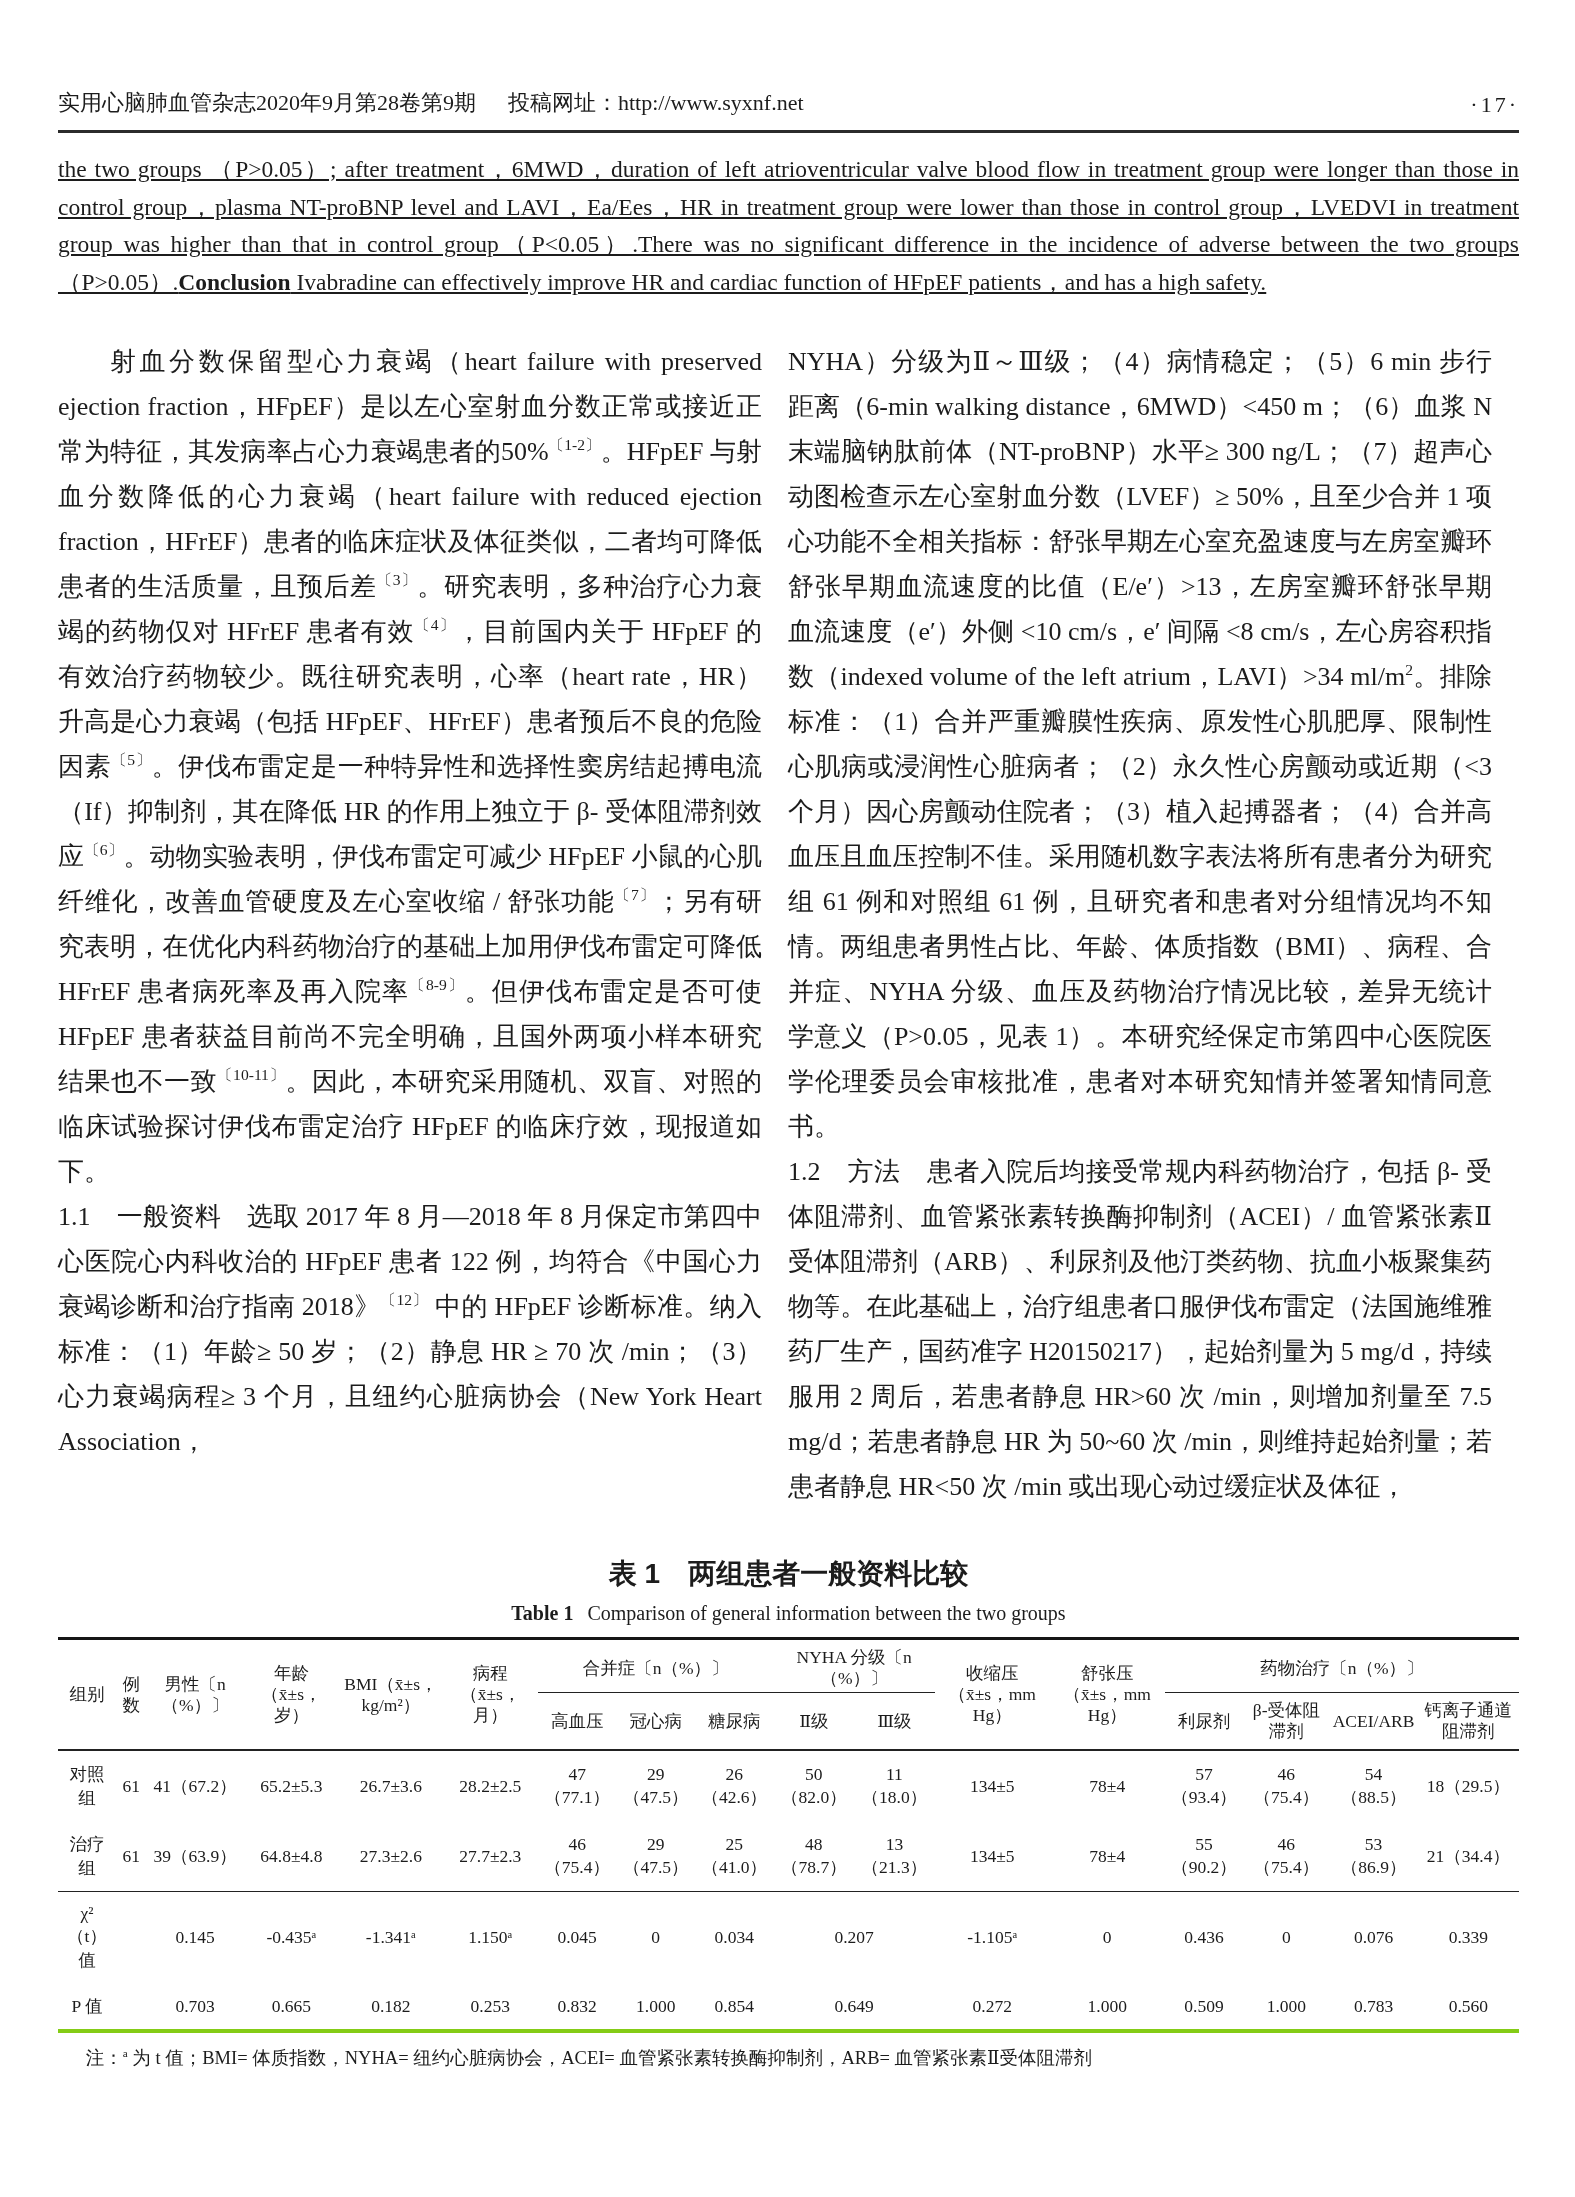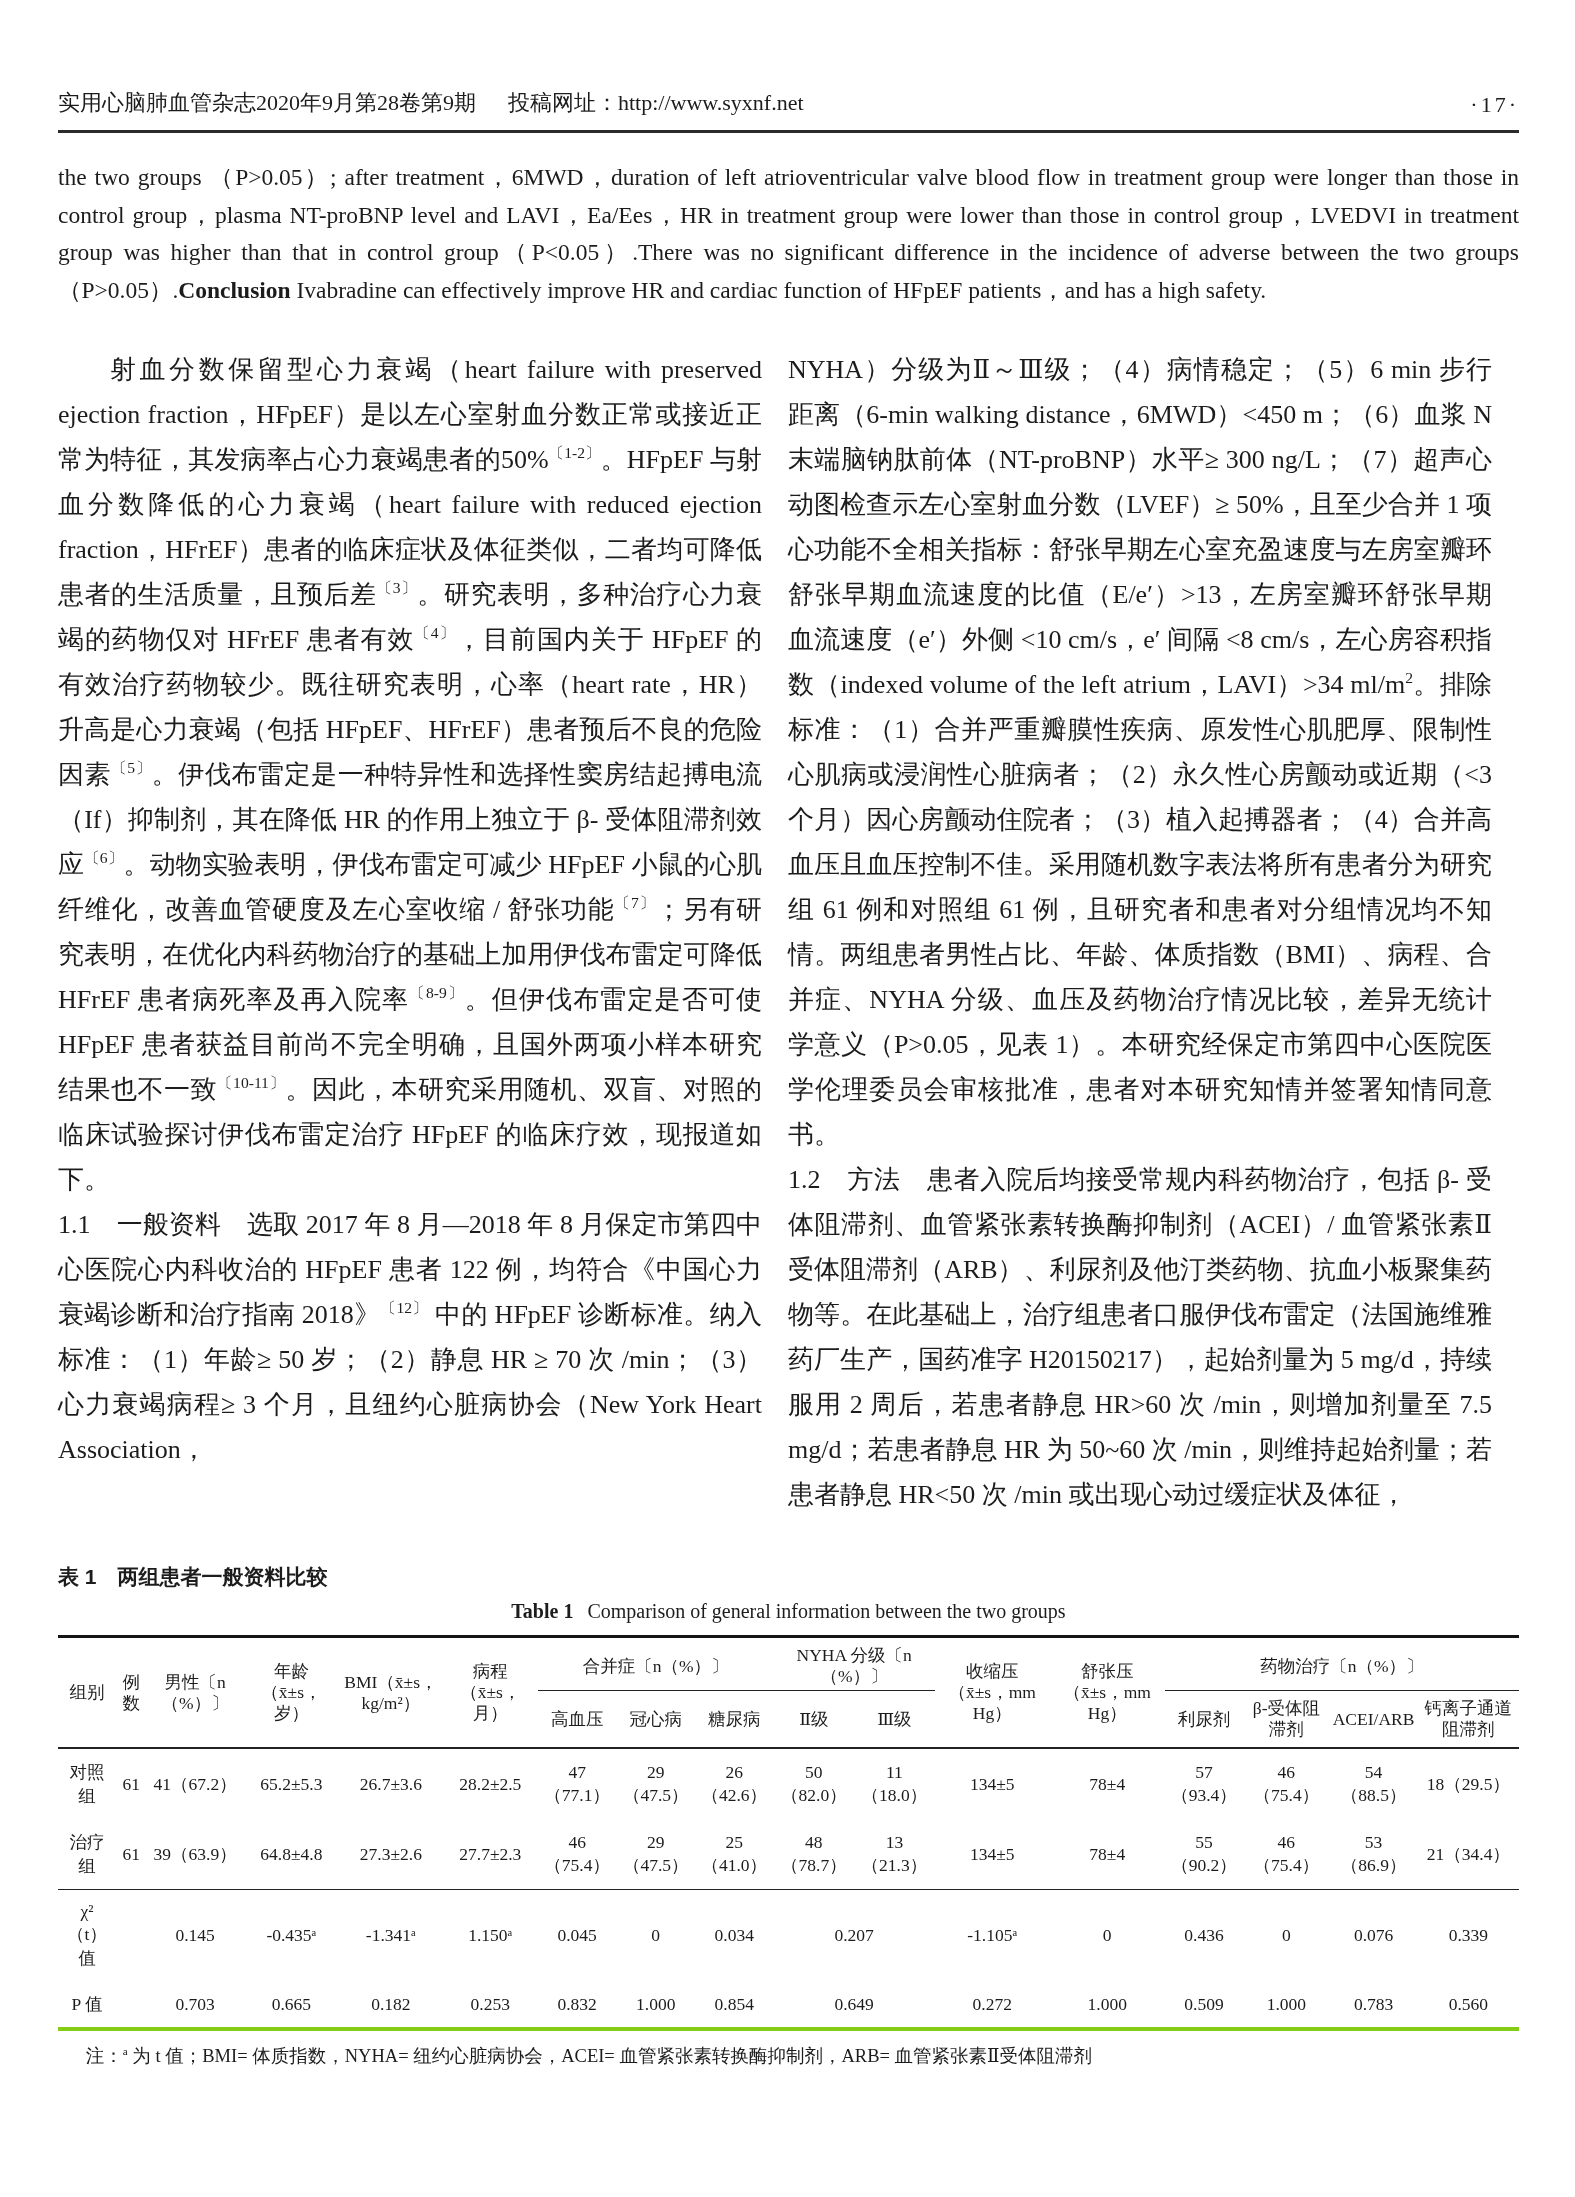--- a/index.html
+++ b/index.html
@@ -8,35 +8,35 @@
     box-sizing:border-box; padding:88px 56px 40px 58px;
     font-family:"Liberation Serif","DejaVu Serif",serif; color:#1c1c1c;
     overflow:hidden;
   }
   
   .pagehead { display:flex; align-items:flex-end; font-size:22px;
     border-bottom:3px solid #2b2b2b; padding-bottom:12px; }
   .ph-url { margin-left:32px; }
   .ph-page { margin-left:auto; letter-spacing:3px; }
   
-  .abstract { margin-top:26px; font-size:23.5px; line-height:37.5px; text-align:justify; }
+  .abstract { margin-top:18px; font-size:23.5px; line-height:37.5px; text-align:justify;text-decoration:underline; }
   .abstract p { margin:0; }
   .keywords { text-indent:2em; margin-top:2px; }
   b { font-weight:bold; }
   sup { font-size:0.6em; vertical-align:super; line-height:0; }
   
   .columns { display:flex; gap:26px; margin-top:38px; }
   .col { width:704px; font-size:26px; line-height:45px; text-align:justify; }
   .col p { margin:0; }
   .indent { text-indent:2em; }
   h2.sec { font-size:27px; margin:7px 0 7px 0; font-weight:bold;
     font-family:"Liberation Sans","DejaVu Sans",sans-serif; }
   
   .tablewrap { margin-top:46px; }
-  .tbl-title-zh { text-align:left; font-size:21px; font-weight:bold;
+  .tbl-title-zh { text-align:center; font-size:28px; font-weight:bold;
     font-family:"Liberation Sans","DejaVu Sans",sans-serif; }
   .tbl-title-en { text-align:center; font-size:20px; margin-top:9px; }
   .tbl-title-en b { margin-right:14px; }
   table { width:100%; border-collapse:collapse; margin-top:12px;
     border-top:3px solid #151515; font-size:17.5px; table-layout:auto; }
   th,td { text-align:center; padding:7px 3px; font-weight:normal; }
   thead th { vertical-align:middle; line-height:21px; }
   thead th.bot { border-bottom:2px solid #222; }
   thead th.grp { border-bottom:1.5px solid #222; padding-bottom:3px; }
   tbody td { padding:11px 3px; }

